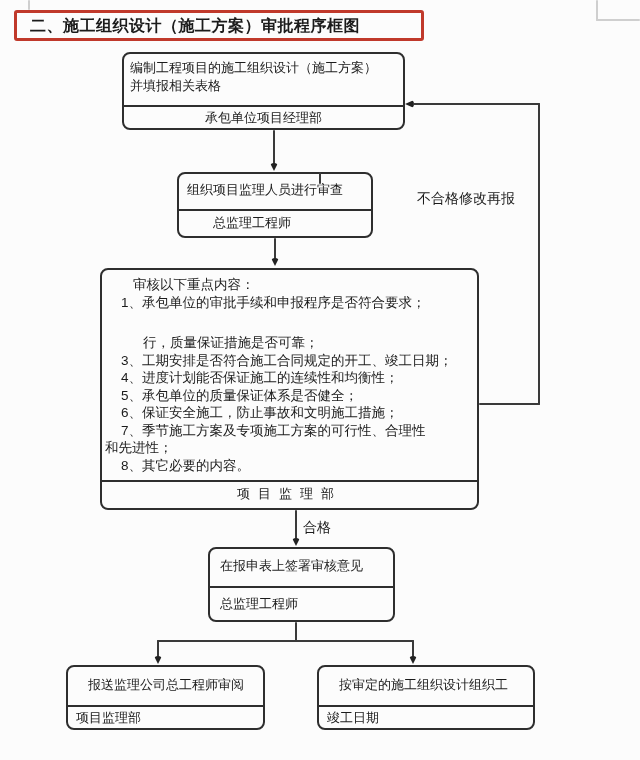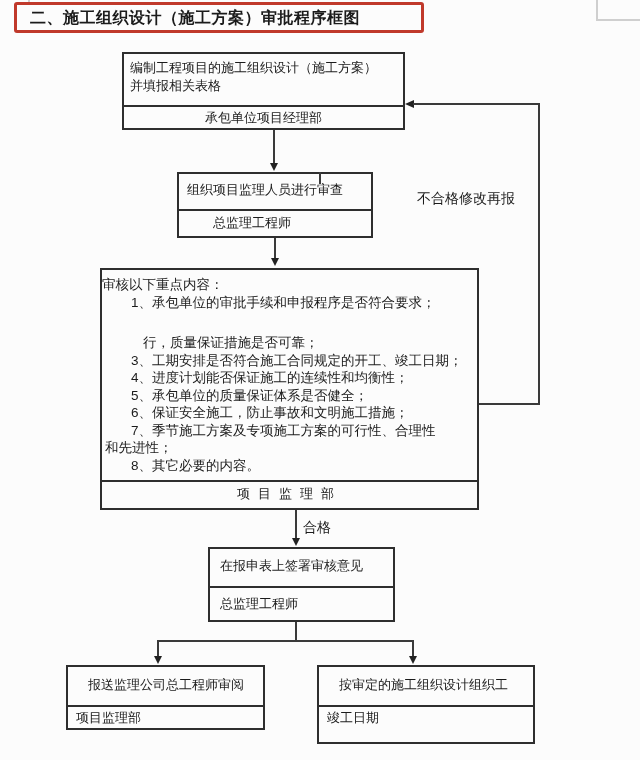--- a/index.html
+++ b/index.html
@@ -1,57 +1,57 @@
 <!DOCTYPE html>
 <html><head>
 <meta charset="utf-8">
 <style>
   html,body{margin:0;padding:0;}
   body{
     width:640px;height:760px;position:relative;overflow:hidden;
     background:#fcfcfc;color:#1b1b1b;
     font-family:"Liberation Sans","DejaVu Sans",sans-serif;
   }
-  .abs{position:absolute;box-sizing:border-box;}
+  .abs{position:absolute;box-sizing:border-box;border-radius:8px;}
   
   .title-box{
-    left:14px;top:2px;width:410px;height:31px;
+    left:14px;top:10px;width:410px;height:31px;
     border:3px solid #c0392b;border-radius:3px;background:#fcfcfc;
     font-size:16px;font-weight:bold;line-height:25px;padding-left:13px;
     letter-spacing:0.5px;white-space:nowrap;
   }
   
   .fbox{border:2px solid #2e2e2e;display:flex;flex-direction:column;background:transparent;}
   .fbox .body{border-bottom:2px solid #2e2e2e;font-size:13px;white-space:nowrap;}
   .fbox .footer{font-size:13px;white-space:nowrap;}
   
   .box-a{left:122px;top:52px;width:283px;height:78px;}
   .box-a .body{height:51px;padding:5px 0 0 6px;line-height:18px;font-size:13px;}
   .box-a .footer{flex:1;text-align:center;line-height:21px;}
   
   .box-b{left:177px;top:172px;width:196px;height:66px;}
   .box-b .body{height:35px;line-height:31px;padding-left:8px;}
   .box-b .footer{flex:1;line-height:24px;padding-left:34px;}
   
   .box-c{left:100px;top:268px;width:379px;height:242px;}
   .box-c .content{flex:1;padding-top:6px;font-size:13.5px;line-height:17.5px;}
   .box-c .content div{white-space:nowrap;}
-  .ind-a{}
-  .ind-b{padding-left:29px;}
+  .ind-a{padding-left:31px;}
+  .ind-b{padding-left:19px;}
   .ind-c{padding-left:41px;margin-top:23px;}
   .ind-d{padding-left:3px;}
   .box-c .footer{border-top:2px solid #2e2e2e;height:26px;line-height:23px;
     text-align:center;letter-spacing:8px;}
   
   .box-d{left:208px;top:547px;width:187px;height:75px;}
   .box-d .body{height:37px;line-height:34px;padding-left:10px;}
   .box-d .footer{flex:1;line-height:31px;padding-left:10px;}
   
   .box-e{left:66px;top:665px;width:199px;height:65px;}
-  .box-f{left:317px;top:665px;width:218px;height:79px;}
+  .box-f{left:317px;top:665px;width:218px;height:65px;}
   .box-e .body,.box-f .body{height:38px;line-height:35px;padding-left:20px;}
   .box-e .footer,.box-f .footer{flex:1;line-height:21px;padding-left:8px;}
   
   .line{background:#3a3a3a;}
   .arrow-down{width:0;height:0;border-left:4px solid transparent;
     border-right:4px solid transparent;border-top:8px solid #222;}
   .arrow-left{width:0;height:0;border-top:4px solid transparent;
     border-bottom:4px solid transparent;border-right:9px solid #222;}
   .flow-label{font-size:14px;white-space:nowrap;color:#1b1b1b;}
   

